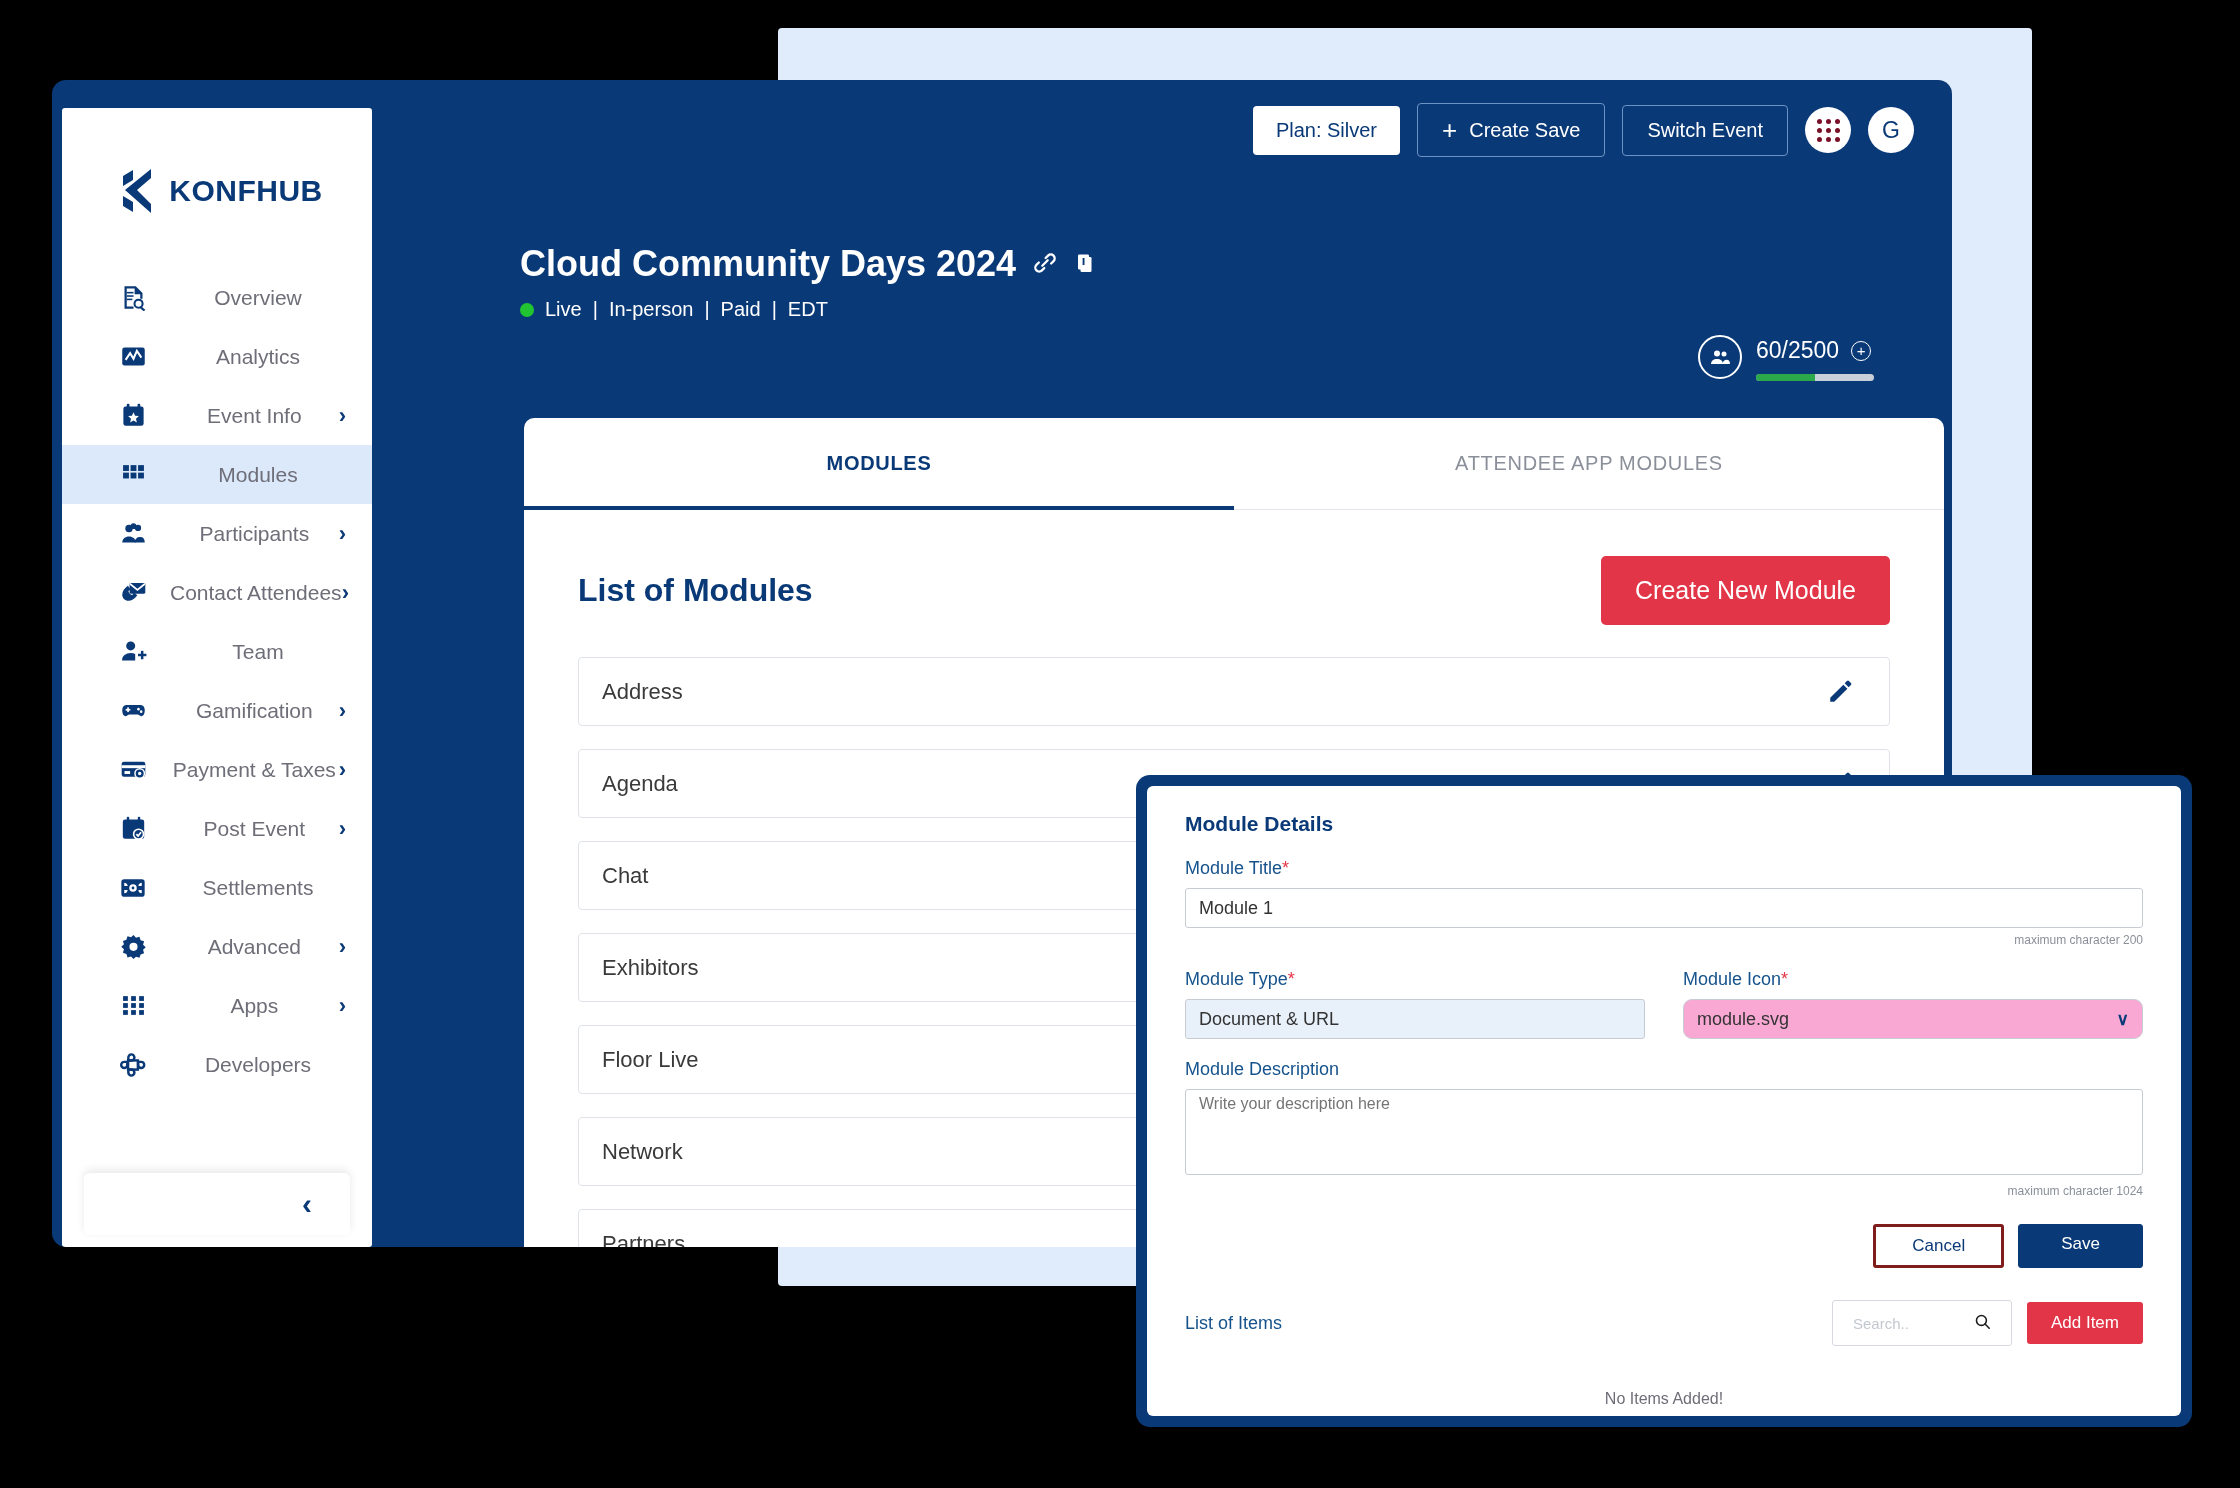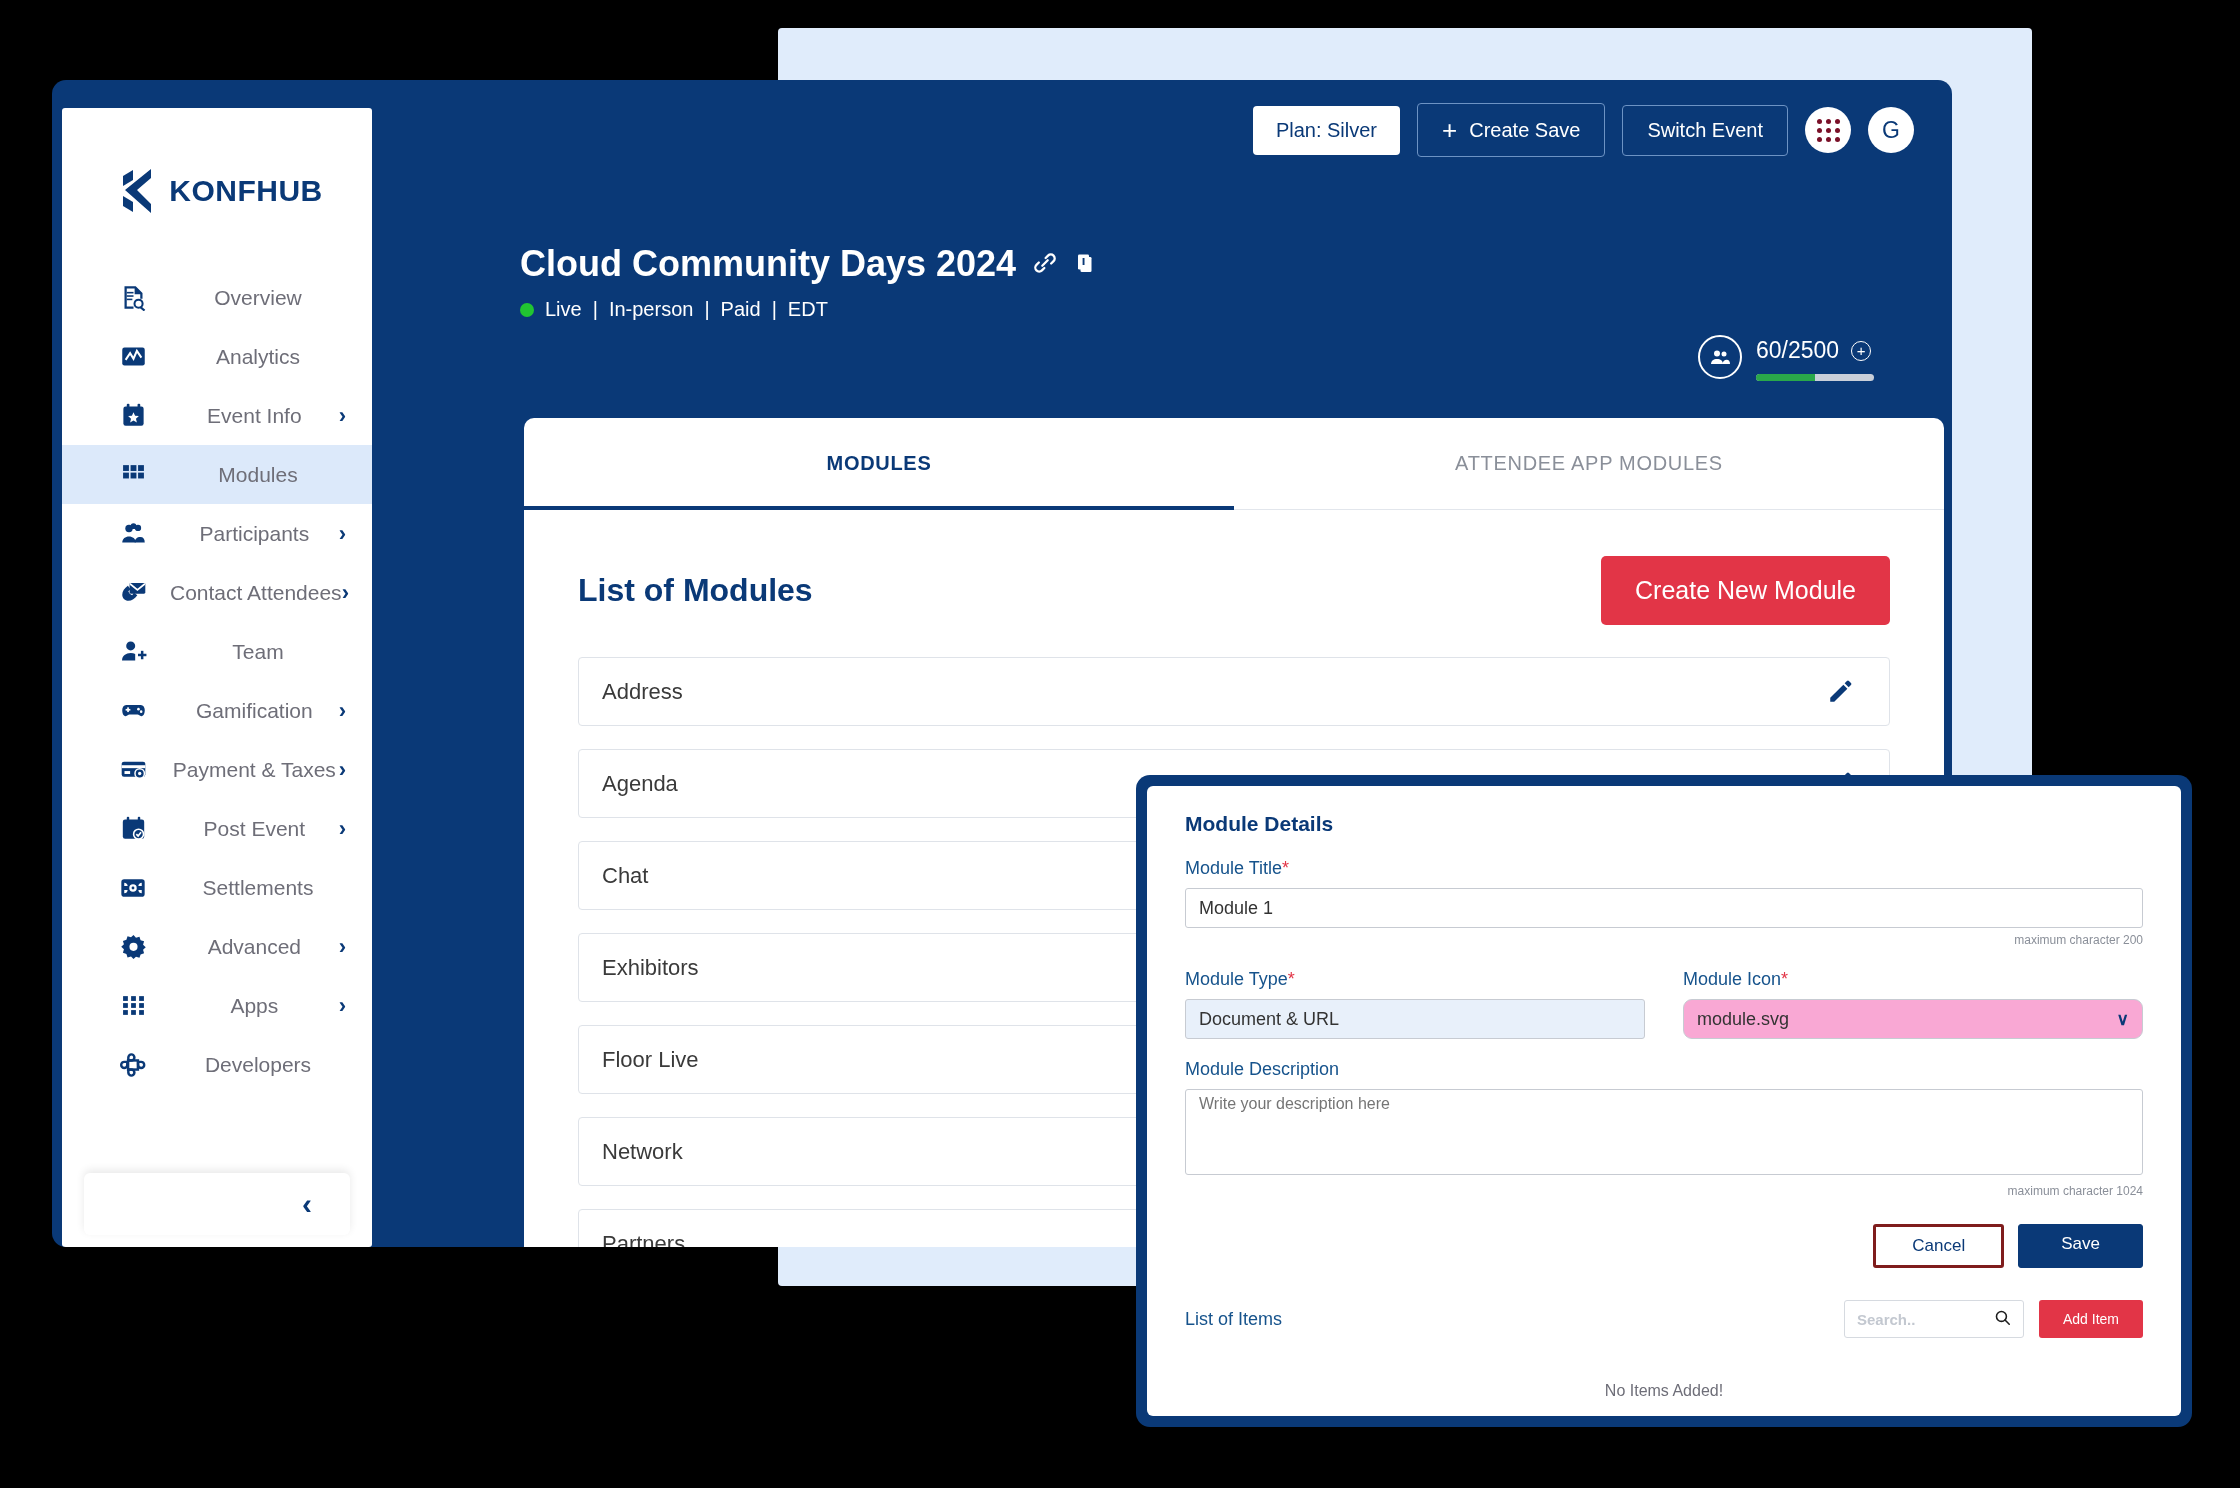--- a/index.html
+++ b/index.html
@@ -196,26 +196,26 @@
     font-size: 17px; padding: 9px 36px; border-radius: 3px; cursor: pointer;
   }
   .btn-save {
     background: #0a3977; border: 1px solid #0a3977; color: #ffffff;
     font-size: 17px; padding: 9px 42px; border-radius: 3px; cursor: pointer;
   }
   #items-section { margin-top: 32px; display: flex; align-items: center; justify-content: space-between; }
   #items-title { font-size: 18px; color: #16538c; }
   #items-right { display: flex; align-items: center; gap: 15px; }
   #item-search {
-    width: 180px; height: 38px; border: 1px solid #d6dae0; border-radius: 3px;
-    display: flex; align-items: center; justify-content: space-between; padding: 0 12px; font-weight: bold;
+    width: 180px; height: 46px; border: 1px solid #d6dae0; border-radius: 3px;
+    display: flex; align-items: center; justify-content: space-between; padding: 0 20px;
   }
   #item-search span { font-size: 15px; color: #c3c8d0; }
   #add-item-btn {
-    background: #e23547; color: #ffffff; font-size: 14px;
+    background: #e23547; color: #ffffff; font-size: 17px;
     padding: 11px 24px; border-radius: 3px; cursor: pointer;
   }
   #no-items { text-align: center; font-size: 16px; color: #6e6e78; margin-top: 44px; }
 </style>
 </head>
 <body>
 
 <div id="stage">
 
   <div id="back-panel"></div>

